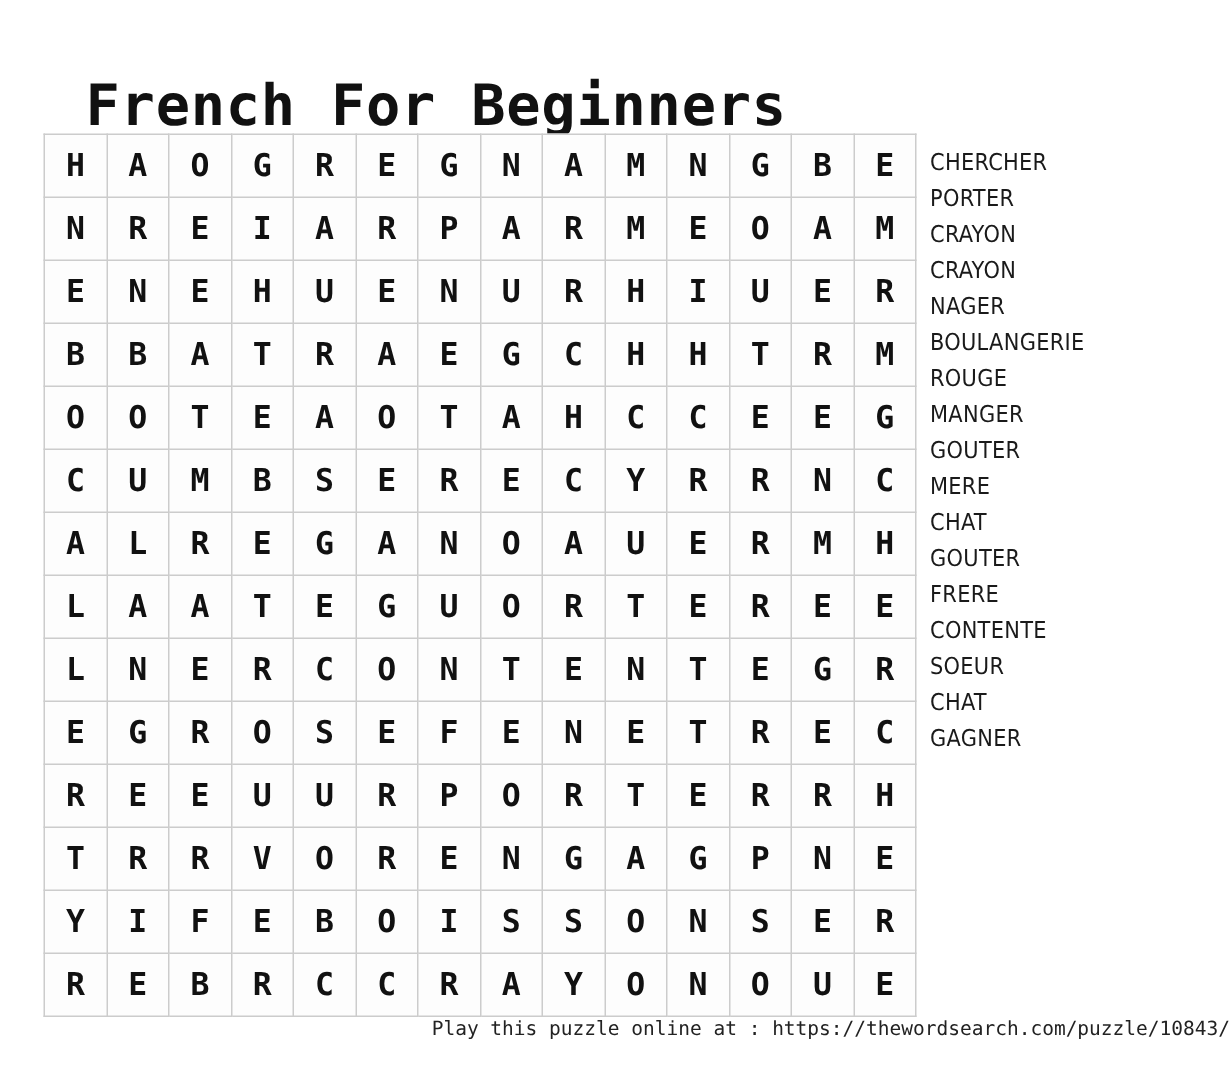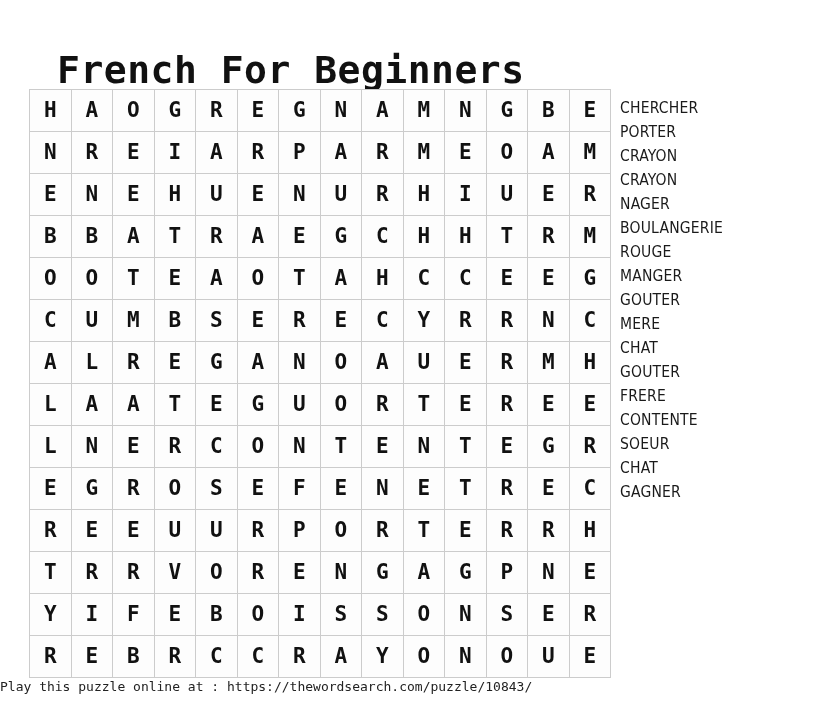--- a/index.html
+++ b/index.html
@@ -85,21 +85,21 @@
     color: #1a1a1a;
     white-space: nowrap;
   }
 
   
   #footer-note {
     position: absolute;
     left: 0;
     right: 0;
     top: 678px;
-    text-align: left;
+    text-align: right;
     font-family: "DejaVu Sans Mono", monospace;
     font-size: 13px;
     line-height: 18px;
     color: #222222;
     white-space: nowrap;
   }
 </style>
 </head>
 <body>
 

